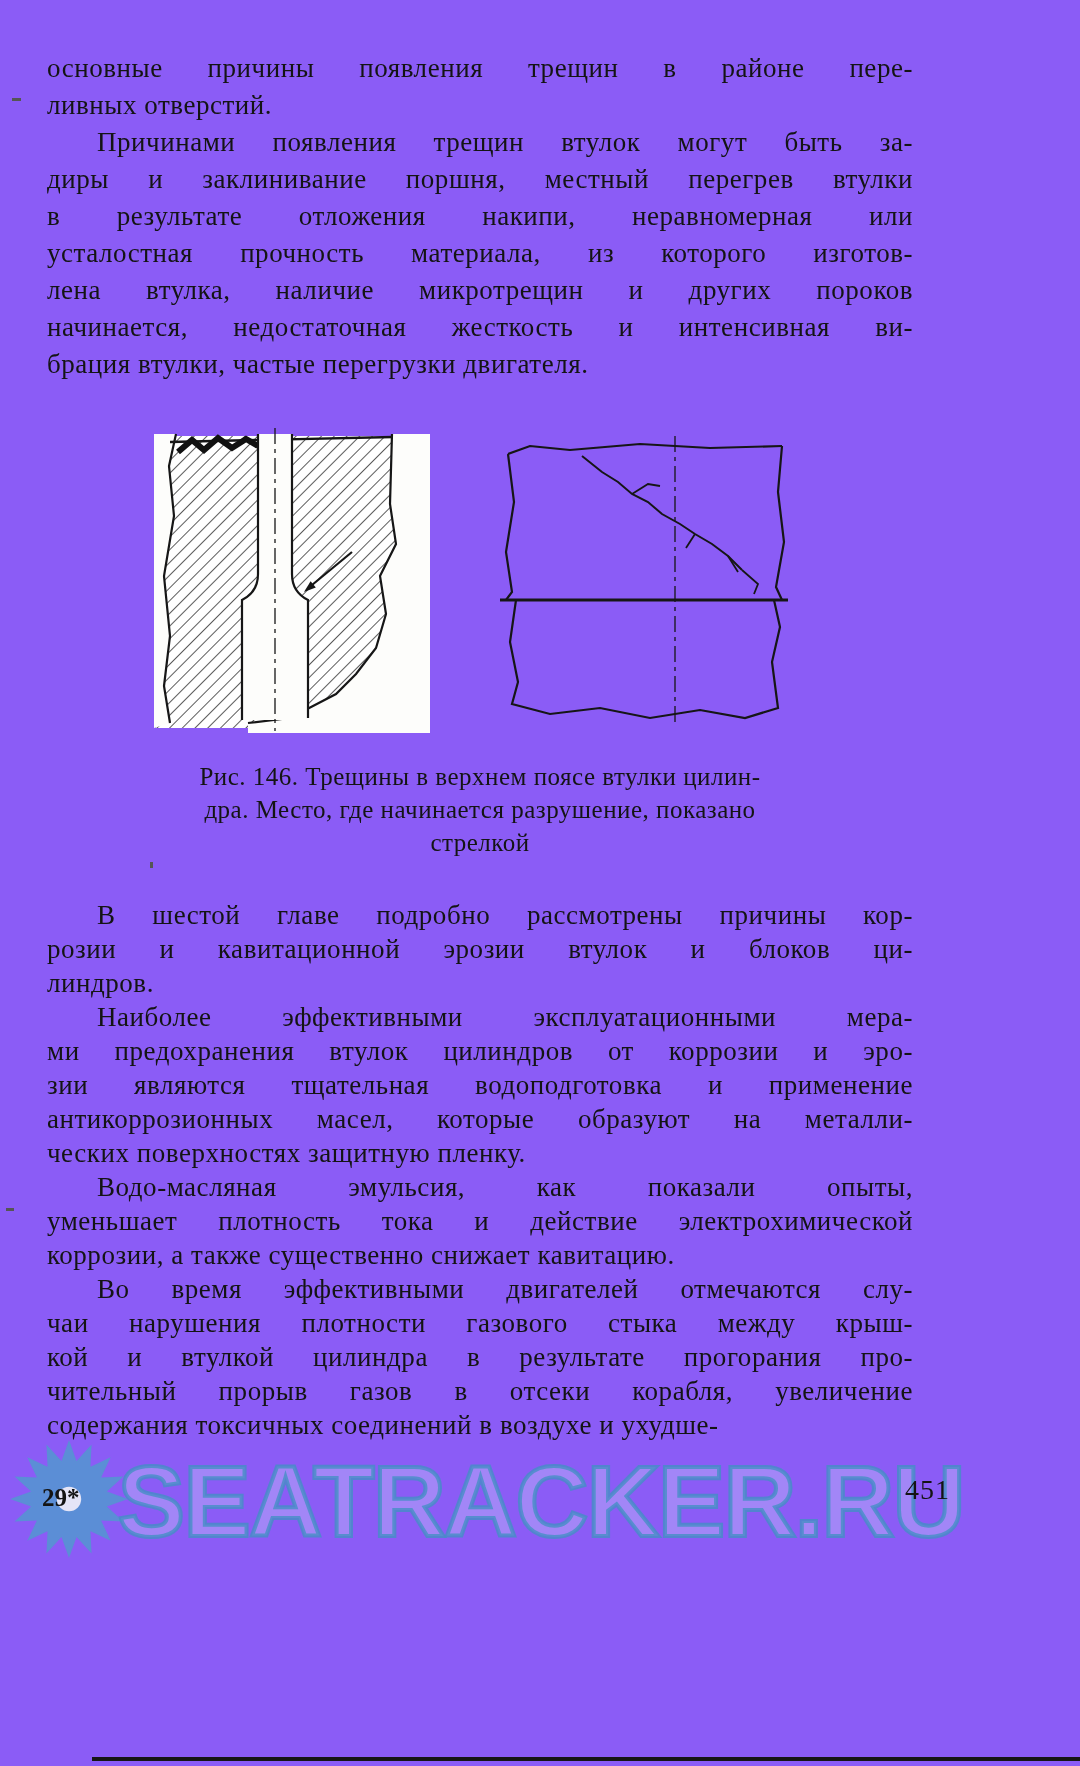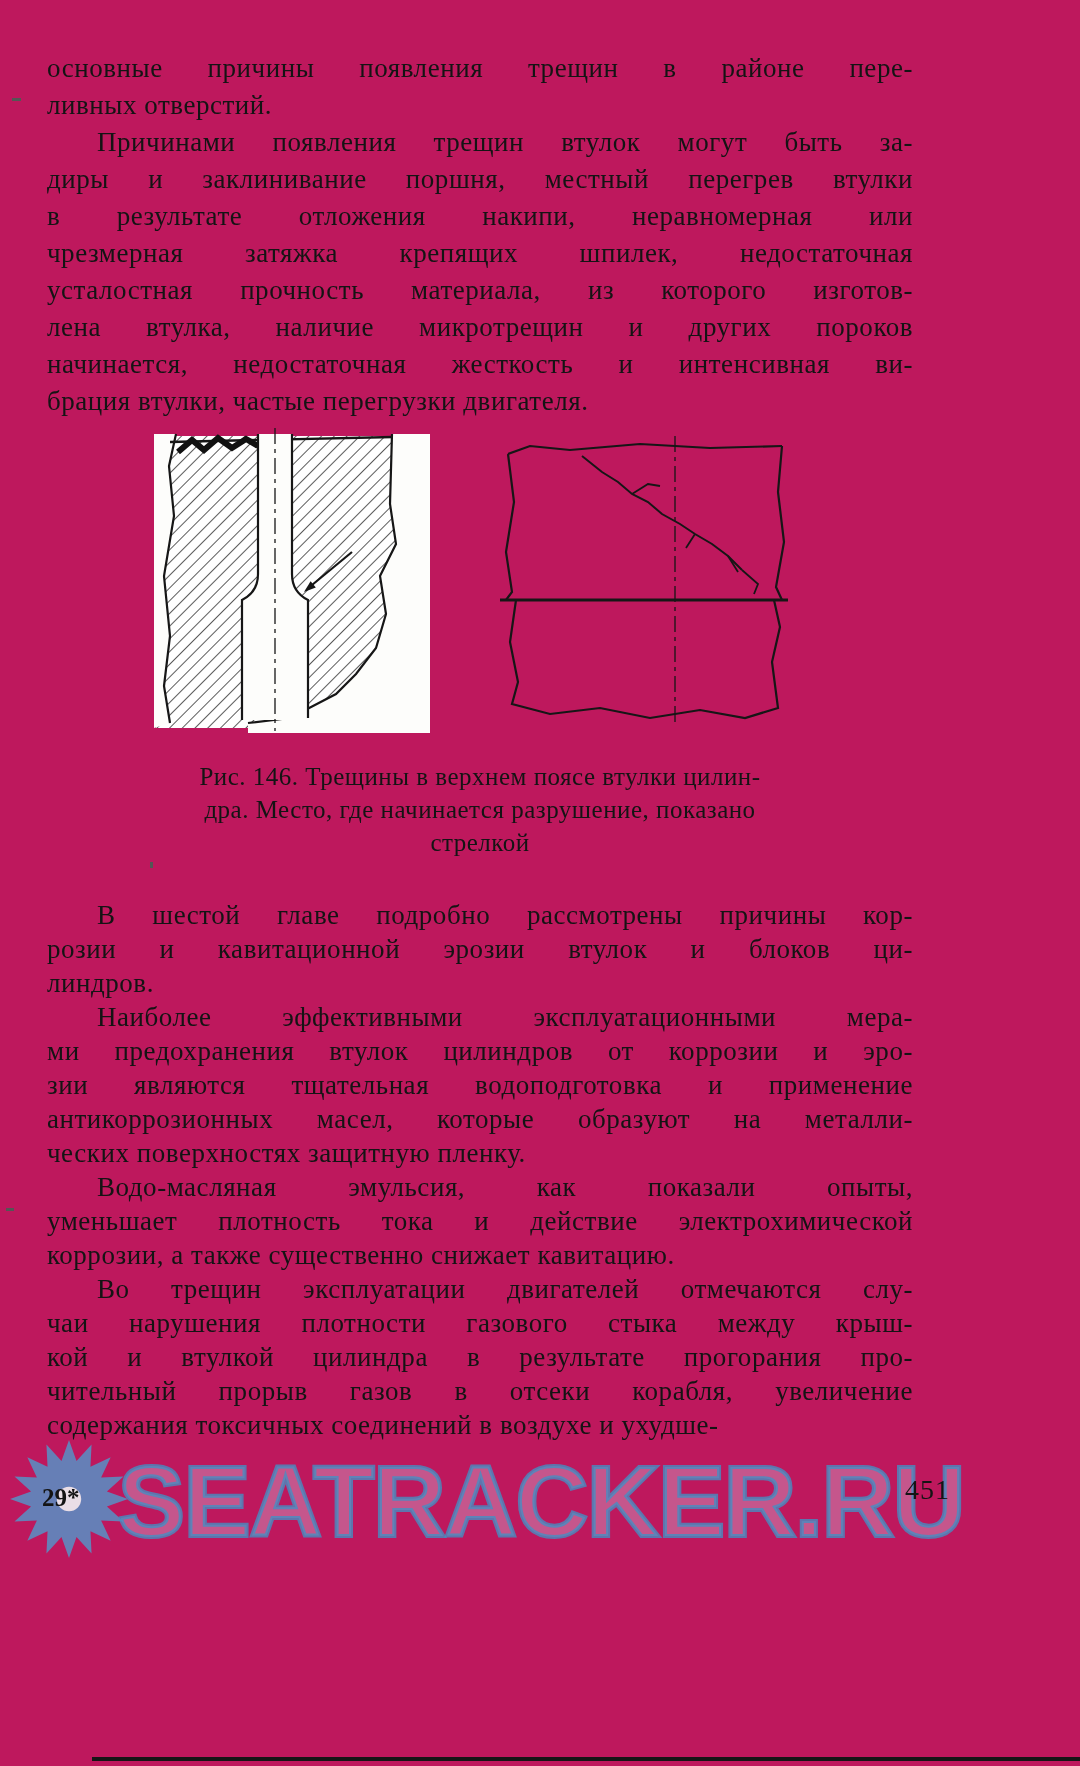--- a/index.html
+++ b/index.html
@@ -1,20 +1,20 @@
 <!DOCTYPE html>
 <html><head>
 <meta charset="utf-8">
 <style>
   html,body{margin:0;padding:0;background:#e8e8e8;}
   .page{
     position:relative;
     width:1080px;height:1766px;
     margin:0 auto;
-    background:#be185d;
+    background:#8b5cf6;
     overflow:hidden;
     font-family:"Liberation Serif","DejaVu Serif",serif;
     color:#141414;
   }
   .text-block{position:absolute;left:47px;width:866px;}
   .text-top{top:50px;}
   .text-bottom{top:898px;}
   .para{margin:0;}
   .line{
     font-size:27px;
@@ -73,21 +73,20 @@
 
   <div class="text-block text-top" id="text-top">
       <div class="para">
         <div class="line">основные причины появления трещин в районе пере-</div>
         <div class="line last">ливных отверстий.</div>
       </div>
       <div class="para">
         <div class="line indent">Причинами появления трещин втулок могут быть за-</div>
         <div class="line">диры и заклинивание поршня, местный перегрев втулки</div>
         <div class="line">в результате отложения накипи, неравномерная или</div>
-        <div class="line">чрезмерная затяжка крепящих шпилек, недостаточная</div>
         <div class="line">усталостная прочность материала, из которого изготов-</div>
         <div class="line">лена втулка, наличие микротрещин и других пороков</div>
         <div class="line">начинается, недостаточная жесткость и интенсивная ви-</div>
         <div class="line last">брация втулки, частые перегрузки двигателя.</div>
       </div>
     </div>
 
   <div class="figure-row">
 
     <svg class="fig-left" width="290" height="307" viewBox="0 0 290 307">
@@ -157,21 +156,21 @@
         <div class="line">зии являются тщательная водоподготовка и применение</div>
         <div class="line">антикоррозионных масел, которые образуют на металли-</div>
         <div class="line last">ческих поверхностях защитную пленку.</div>
       </div>
       <div class="para">
         <div class="line indent">Водо-масляная эмульсия, как показали опыты,</div>
         <div class="line">уменьшает плотность тока и действие электрохимической</div>
         <div class="line last">коррозии, а также существенно снижает кавитацию.</div>
       </div>
       <div class="para">
-        <div class="line indent">Во трещин эксплуатации двигателей отмечаются слу-</div>
+        <div class="line indent">Во время эффективными двигателей отмечаются слу-</div>
         <div class="line">чаи нарушения плотности газового стыка между крыш-</div>
         <div class="line">кой и втулкой цилиндра в результате прогорания про-</div>
         <div class="line">чительный прорыв газов в отсеки корабля, увеличение</div>
         <div class="line last">содержания токсичных соединений в воздухе и ухудше-</div>
       </div>
     </div>
 
   <div class="footer-mark">29*</div>
   <div class="footer-page">451</div>
 

